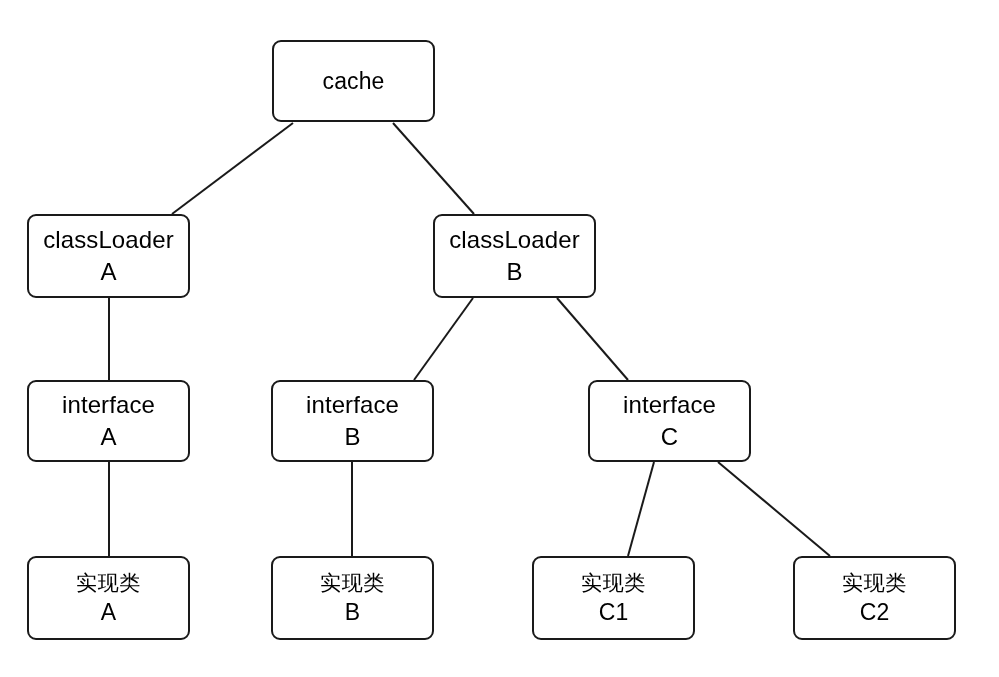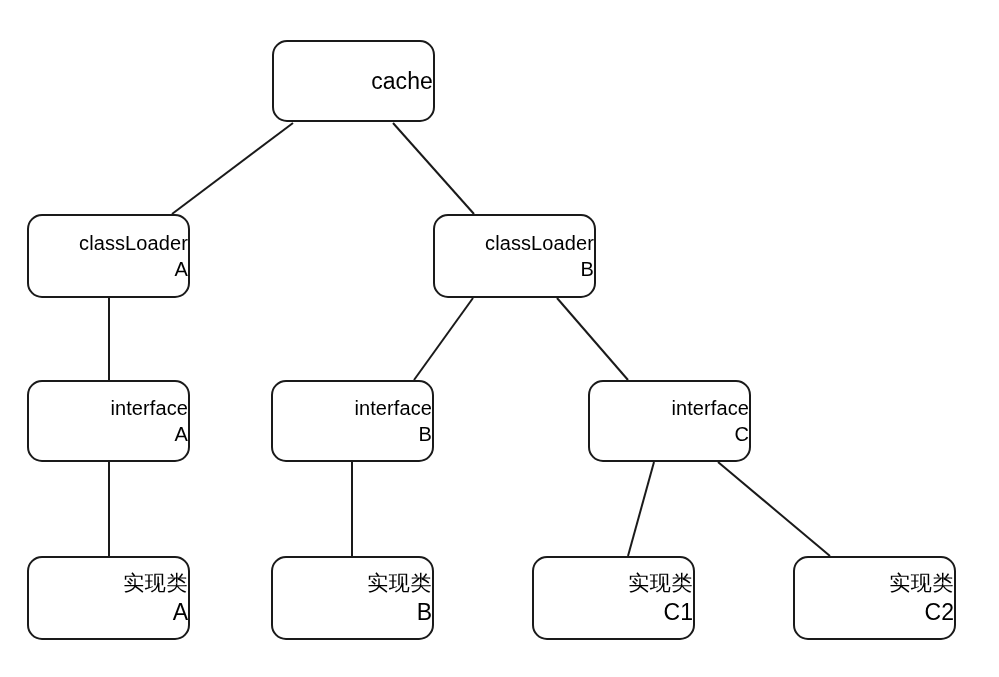--- a/index.html
+++ b/index.html
@@ -27,36 +27,36 @@
     top: 0;
     width: 999px;
     height: 677px;
     pointer-events: none;
   }
   .node {
     position: absolute;
     box-sizing: border-box;
     background: #ffffff;
     border: 2px solid #1a1a1a;
-    border-radius: 15px;
+    border-radius: 9px;
     display: flex;
     flex-direction: column;
-    align-items: flex-end;
+    align-items: center;
     justify-content: center;
     text-align: center;
     color: #000000;
     z-index: 2;
   }
   .node .line1, .node .line2 {
     display: block;
     line-height: 1.32;
     white-space: nowrap;
   }
   .node.latin .line1, .node.latin .line2 {
-    font-size: 20px;
+    font-size: 24px;
     letter-spacing: 0.1px;
   }
   .node.cjk .line1 {
     font-size: 21px;
     letter-spacing: 0.6px;
   }
   .node.cjk .line2 {
     font-size: 23px;
   }
   .node.single .line1 {

